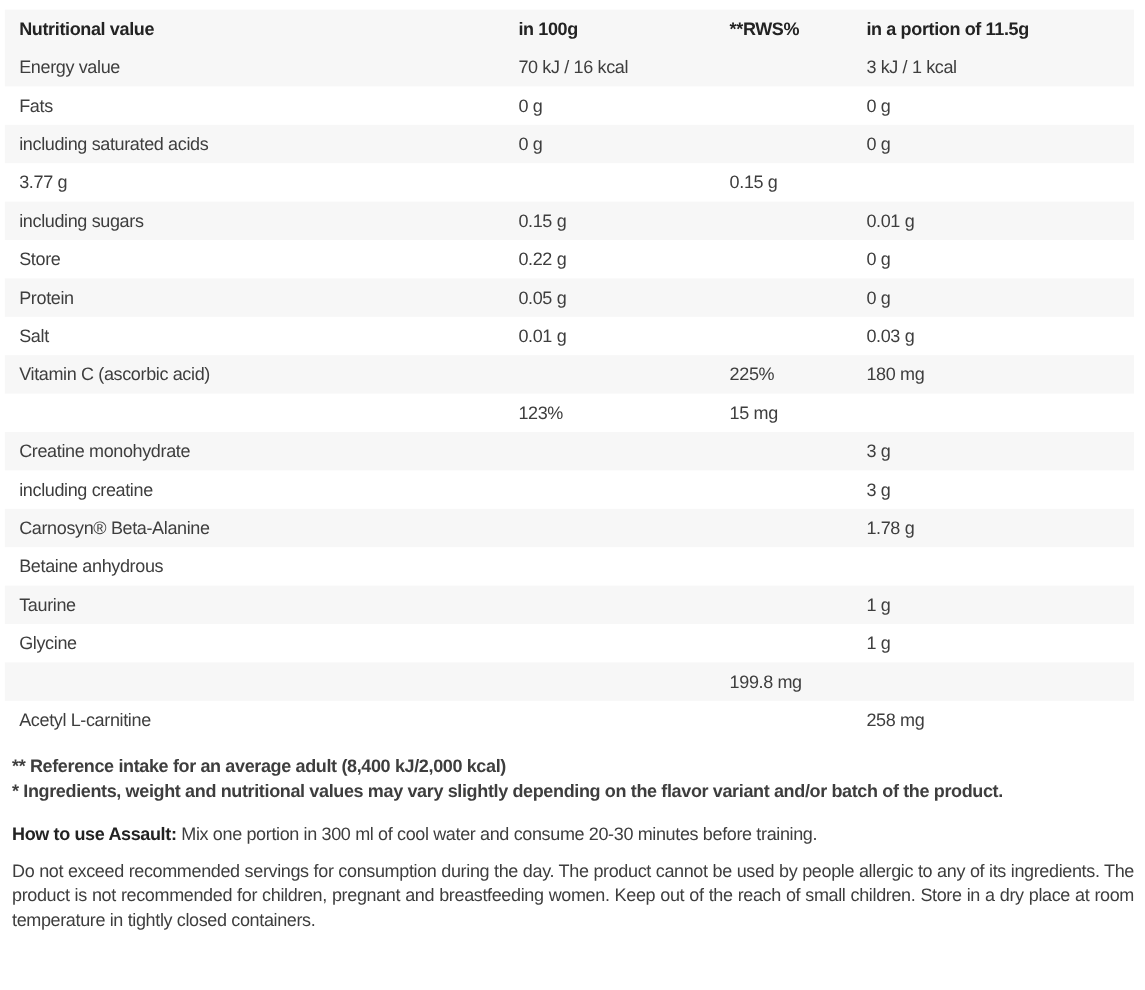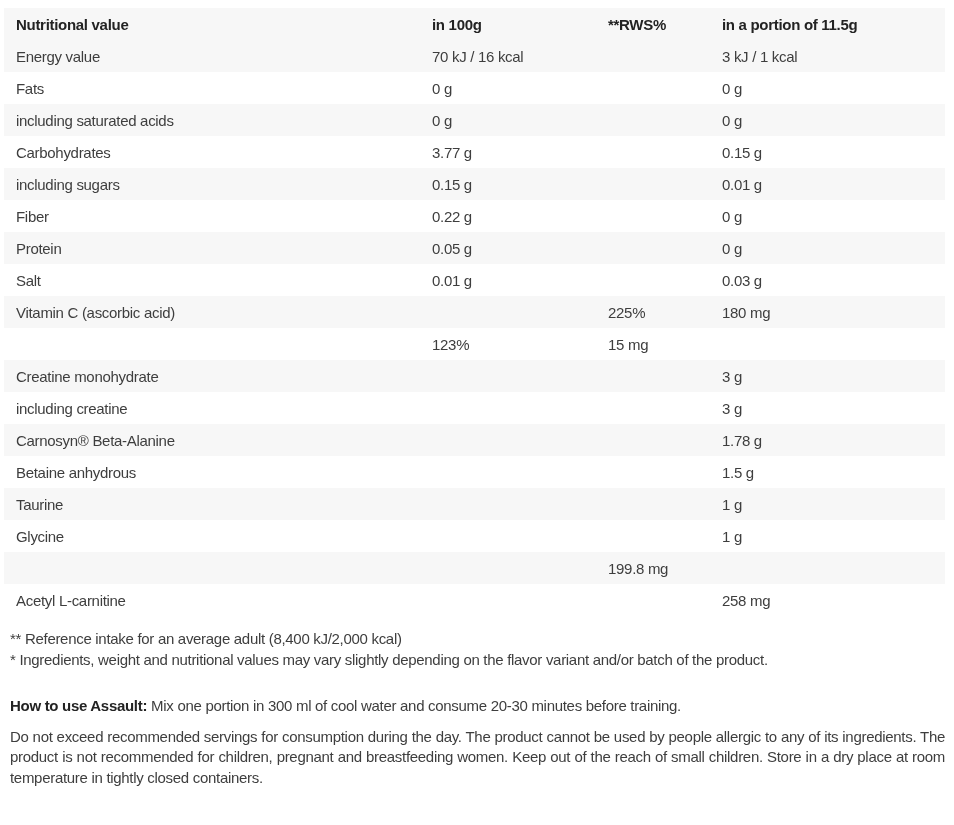--- a/index.html
+++ b/index.html
@@ -39,21 +39,21 @@
     color: var(--bold-text);
   }
   #rows .row:nth-child(odd) {
     background: var(--stripe);
   }
   .cell { white-space: nowrap; }
   .footer {
     margin: 13px 9px 0 10px;
     line-height: 20.5px;
   }
-  .notes { margin: 0 0 26px 0; }
+  .notes { margin: 0 0 16px 0; font-weight: bold; }
   .howto { margin: 0 0 10px 0; }
   .para  { margin: 0 0 10px 0; text-align: justify; }
   .bold  { font-weight: bold; color: var(--bold-text); }
   .howto .bold { margin-right: 4px; }
 </style>
 </head>
 <body>
 
 <div class="page">
 
@@ -80,35 +80,34 @@
   </div>
 
   <div class="row">
     <div class="cell">including saturated acids</div>
     <div class="cell">0 g</div>
     <div class="cell"></div>
     <div class="cell">0 g</div>
   </div>
 
   <div class="row">
-    <div class="cell">Carbohydrates</div>
     <div class="cell">3.77 g</div>
     <div class="cell"></div>
     <div class="cell">0.15 g</div>
   </div>
 
   <div class="row">
     <div class="cell">including sugars</div>
     <div class="cell">0.15 g</div>
     <div class="cell"></div>
     <div class="cell">0.01 g</div>
   </div>
 
   <div class="row">
-    <div class="cell">Fiber</div>
+    <div class="cell">Store</div>
     <div class="cell">0.22 g</div>
     <div class="cell"></div>
     <div class="cell">0 g</div>
   </div>
 
   <div class="row">
     <div class="cell">Protein</div>
     <div class="cell">0.05 g</div>
     <div class="cell"></div>
     <div class="cell">0 g</div>
@@ -152,21 +151,20 @@
     <div class="cell">Carnosyn® Beta-Alanine</div>
     <div class="cell"></div>
     <div class="cell"></div>
     <div class="cell">1.78 g</div>
   </div>
 
   <div class="row">
     <div class="cell">Betaine anhydrous</div>
     <div class="cell"></div>
     <div class="cell"></div>
-    <div class="cell">1.5 g</div>
   </div>
 
   <div class="row">
     <div class="cell">Taurine</div>
     <div class="cell"></div>
     <div class="cell"></div>
     <div class="cell">1 g</div>
   </div>
 
   <div class="row">

